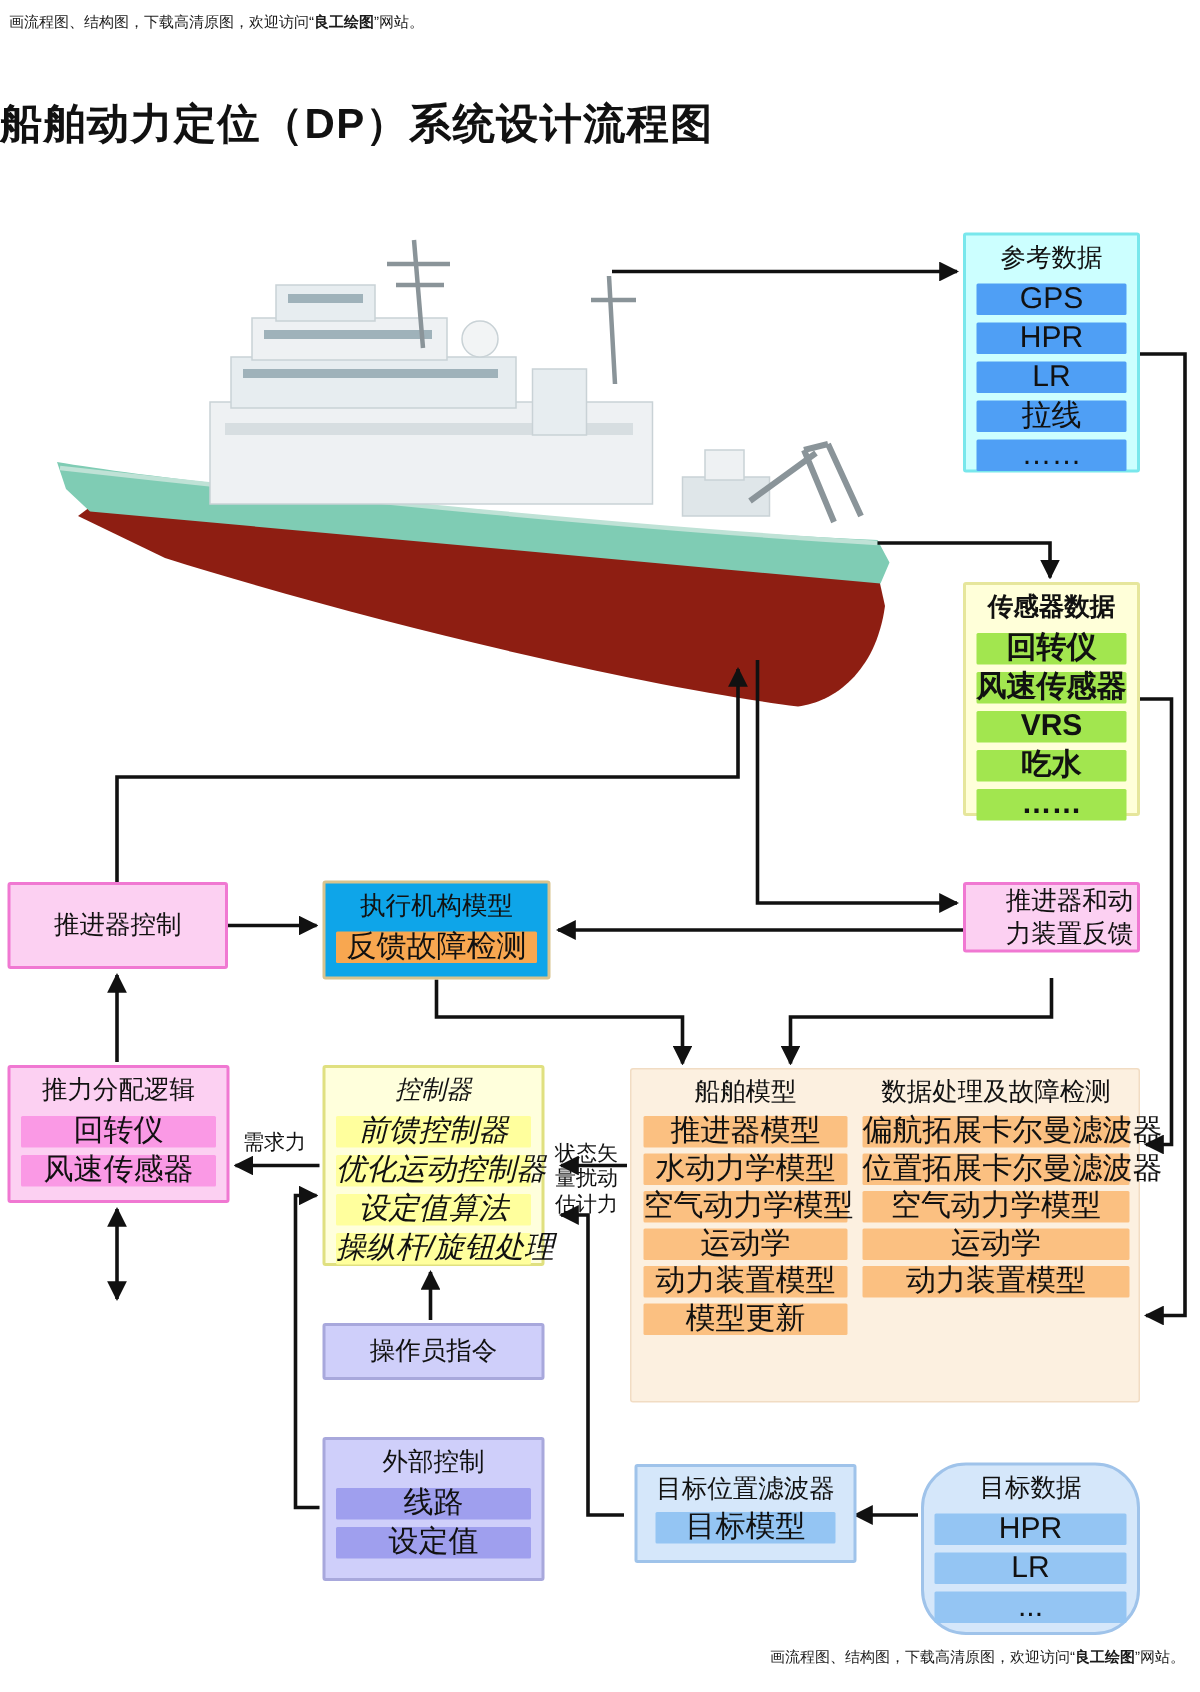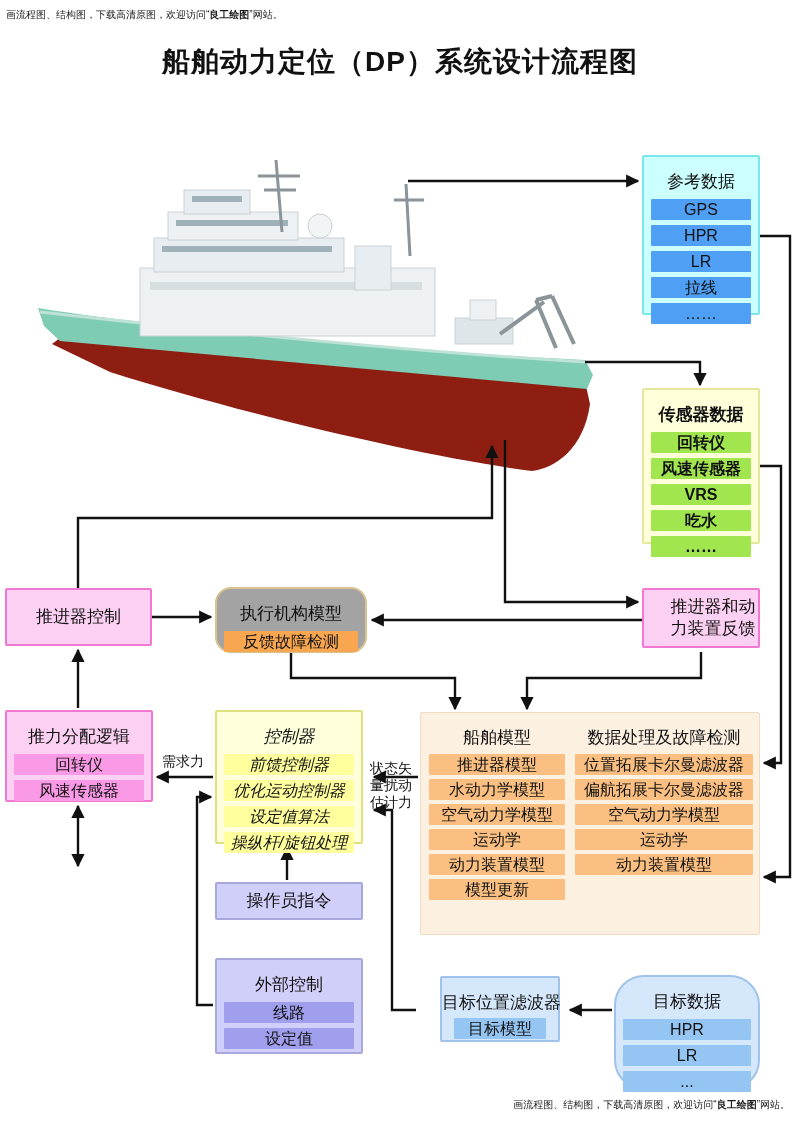--- a/index.html
+++ b/index.html
@@ -1,31 +1,31 @@
 <!DOCTYPE html>
 <html><head>
 <meta charset="utf-8">
 <style>
   html,body{margin:0;padding:0;background:#ffffff;}
   .canvas{position:relative;width:800px;height:1128px;background:#fff;overflow:hidden;
           font-family:"Liberation Sans","DejaVu Sans",sans-serif;color:#111;}
   .wm{position:absolute;font-size:10px;color:#1a1a1a;white-space:nowrap;}
   .wm b{font-weight:bold;}
-  .title{position:absolute;left:0;top:43px;width:100%;text-align:center;
+  .title{position:absolute;left:0;top:64px;width:100%;
          font-size:28px;font-weight:bold;letter-spacing:1px;}
   svg.layer{position:absolute;left:0;top:0;}
   .box{position:absolute;box-sizing:border-box;border:2px solid;border-radius:2px;
        text-align:center;}
-  .hdr{font-size:17px;line-height:25px;padding-top:12px;white-space:nowrap;}
-  .bar{height:21px;line-height:21px;font-size:16px;margin:5px 7px 0;white-space:nowrap;border-radius:1px;}
+  .hdr{font-size:17px;line-height:25px;padding-top:2px;white-space:nowrap;}
+  .bar{height:21px;line-height:21px;font-size:20px;margin:5px 7px 0;white-space:nowrap;border-radius:1px;}
   
   .ref{background:#ccffff;border-color:#79e7ec;}   .ref .bar{background:#4f9ff5;}
   .sen{background:#ffffd9;border-color:#e6e69c;font-weight:bold;}   .sen .bar{background:#a2e64f;}
   .pnk{background:#fcd0f2;border-color:#f078d2;}   .pnk .bar{background:#fa99e5;}
-  .crm{background:#a3a3a3;border-color:#d8c38e;border-radius:16px;}   .crm .bar{background:#f8a750;}
+  .crm{background:#0ea5e9;border-color:#d8c38e;}   .crm .bar{background:#f8a750;}
   .yel{background:#ffffdc;border-color:#e0e080;font-style:italic;}   .yel .bar{background:#ffff9d;}
   .org{background:#fcf0e0;border-color:#f1dcc3;border-width:1px;}
   .org .bar{background:#fbc081;margin:4px 4px 0;}
   .pur{background:#cfcffa;border-color:#a8a8dc;}   .pur .bar{background:#9f9fee;}
   .blu{background:#d5e7fa;border-color:#9fc3ea;}   .blu .bar{background:#94c5f3;}
   .col{position:absolute;top:0;}
   .single{display:flex;align-items:center;justify-content:center;font-size:17px;line-height:22px;}
   .lbl{position:absolute;font-size:14px;line-height:17px;color:#111;white-space:nowrap;}
 </style>
 </head>
@@ -107,21 +107,21 @@
 
   <div class="box pnk single" style="left:5px;top:588px;width:147px;height:58px;">
     <span>推进器控制</span>
   </div>
 
   <div class="box crm" style="left:215px;top:587px;width:152px;height:66px;">
     <div class="hdr">执行机构模型</div>
     <div class="bar">反馈故障检测</div>
   </div>
 
-  <div class="box pnk single" style="left:642px;top:588px;width:118px;height:60px;flex-direction:column;padding-left:24px;">
+  <div class="box pnk single" style="left:642px;top:588px;width:118px;height:47px;flex-direction:column;padding-left:24px;">
     <span>推进器和动</span>
     <span>力装置反馈</span>
   </div>
 
   <div class="box pnk" style="left:5px;top:710px;width:148px;height:92px;">
     <div class="hdr">推力分配逻辑</div>
     <div class="bar">回转仪</div>
     <div class="bar">风速传感器</div>
   </div>
 
@@ -138,40 +138,40 @@
       <div class="hdr">船舶模型</div>
       <div class="bar">推进器模型</div>
       <div class="bar">水动力学模型</div>
       <div class="bar">空气动力学模型</div>
       <div class="bar">运动学</div>
       <div class="bar">动力装置模型</div>
       <div class="bar">模型更新</div>
     </div>
     <div class="col" style="left:150px;width:186px;">
       <div class="hdr">数据处理及故障检测</div>
+      <div class="bar">偏航拓展卡尔曼滤波器</div>
       <div class="bar">位置拓展卡尔曼滤波器</div>
-      <div class="bar">偏航拓展卡尔曼滤波器</div>
       <div class="bar">空气动力学模型</div>
       <div class="bar">运动学</div>
       <div class="bar">动力装置模型</div>
     </div>
   </div>
 
 
   <div class="box pur single" style="left:215px;top:882px;width:148px;height:38px;">
     <span>操作员指令</span>
   </div>
 
   <div class="box pur" style="left:215px;top:958px;width:148px;height:96px;">
     <div class="hdr">外部控制</div>
     <div class="bar">线路</div>
     <div class="bar">设定值</div>
   </div>
 
-  <div class="box blu" style="left:440px;top:976px;width:120px;height:66px;">
+  <div class="box blu" style="left:423px;top:976px;width:148px;height:66px;">
     <div class="hdr">目标位置滤波器</div>
     <div class="bar" style="margin:3px 12px 0;">目标模型</div>
   </div>
 
   <div class="box blu" style="left:614px;top:975px;width:146px;height:115px;border-radius:30px;">
     <div class="hdr">目标数据</div>
     <div class="bar">HPR</div>
     <div class="bar">LR</div>
     <div class="bar">...</div>
   </div>

